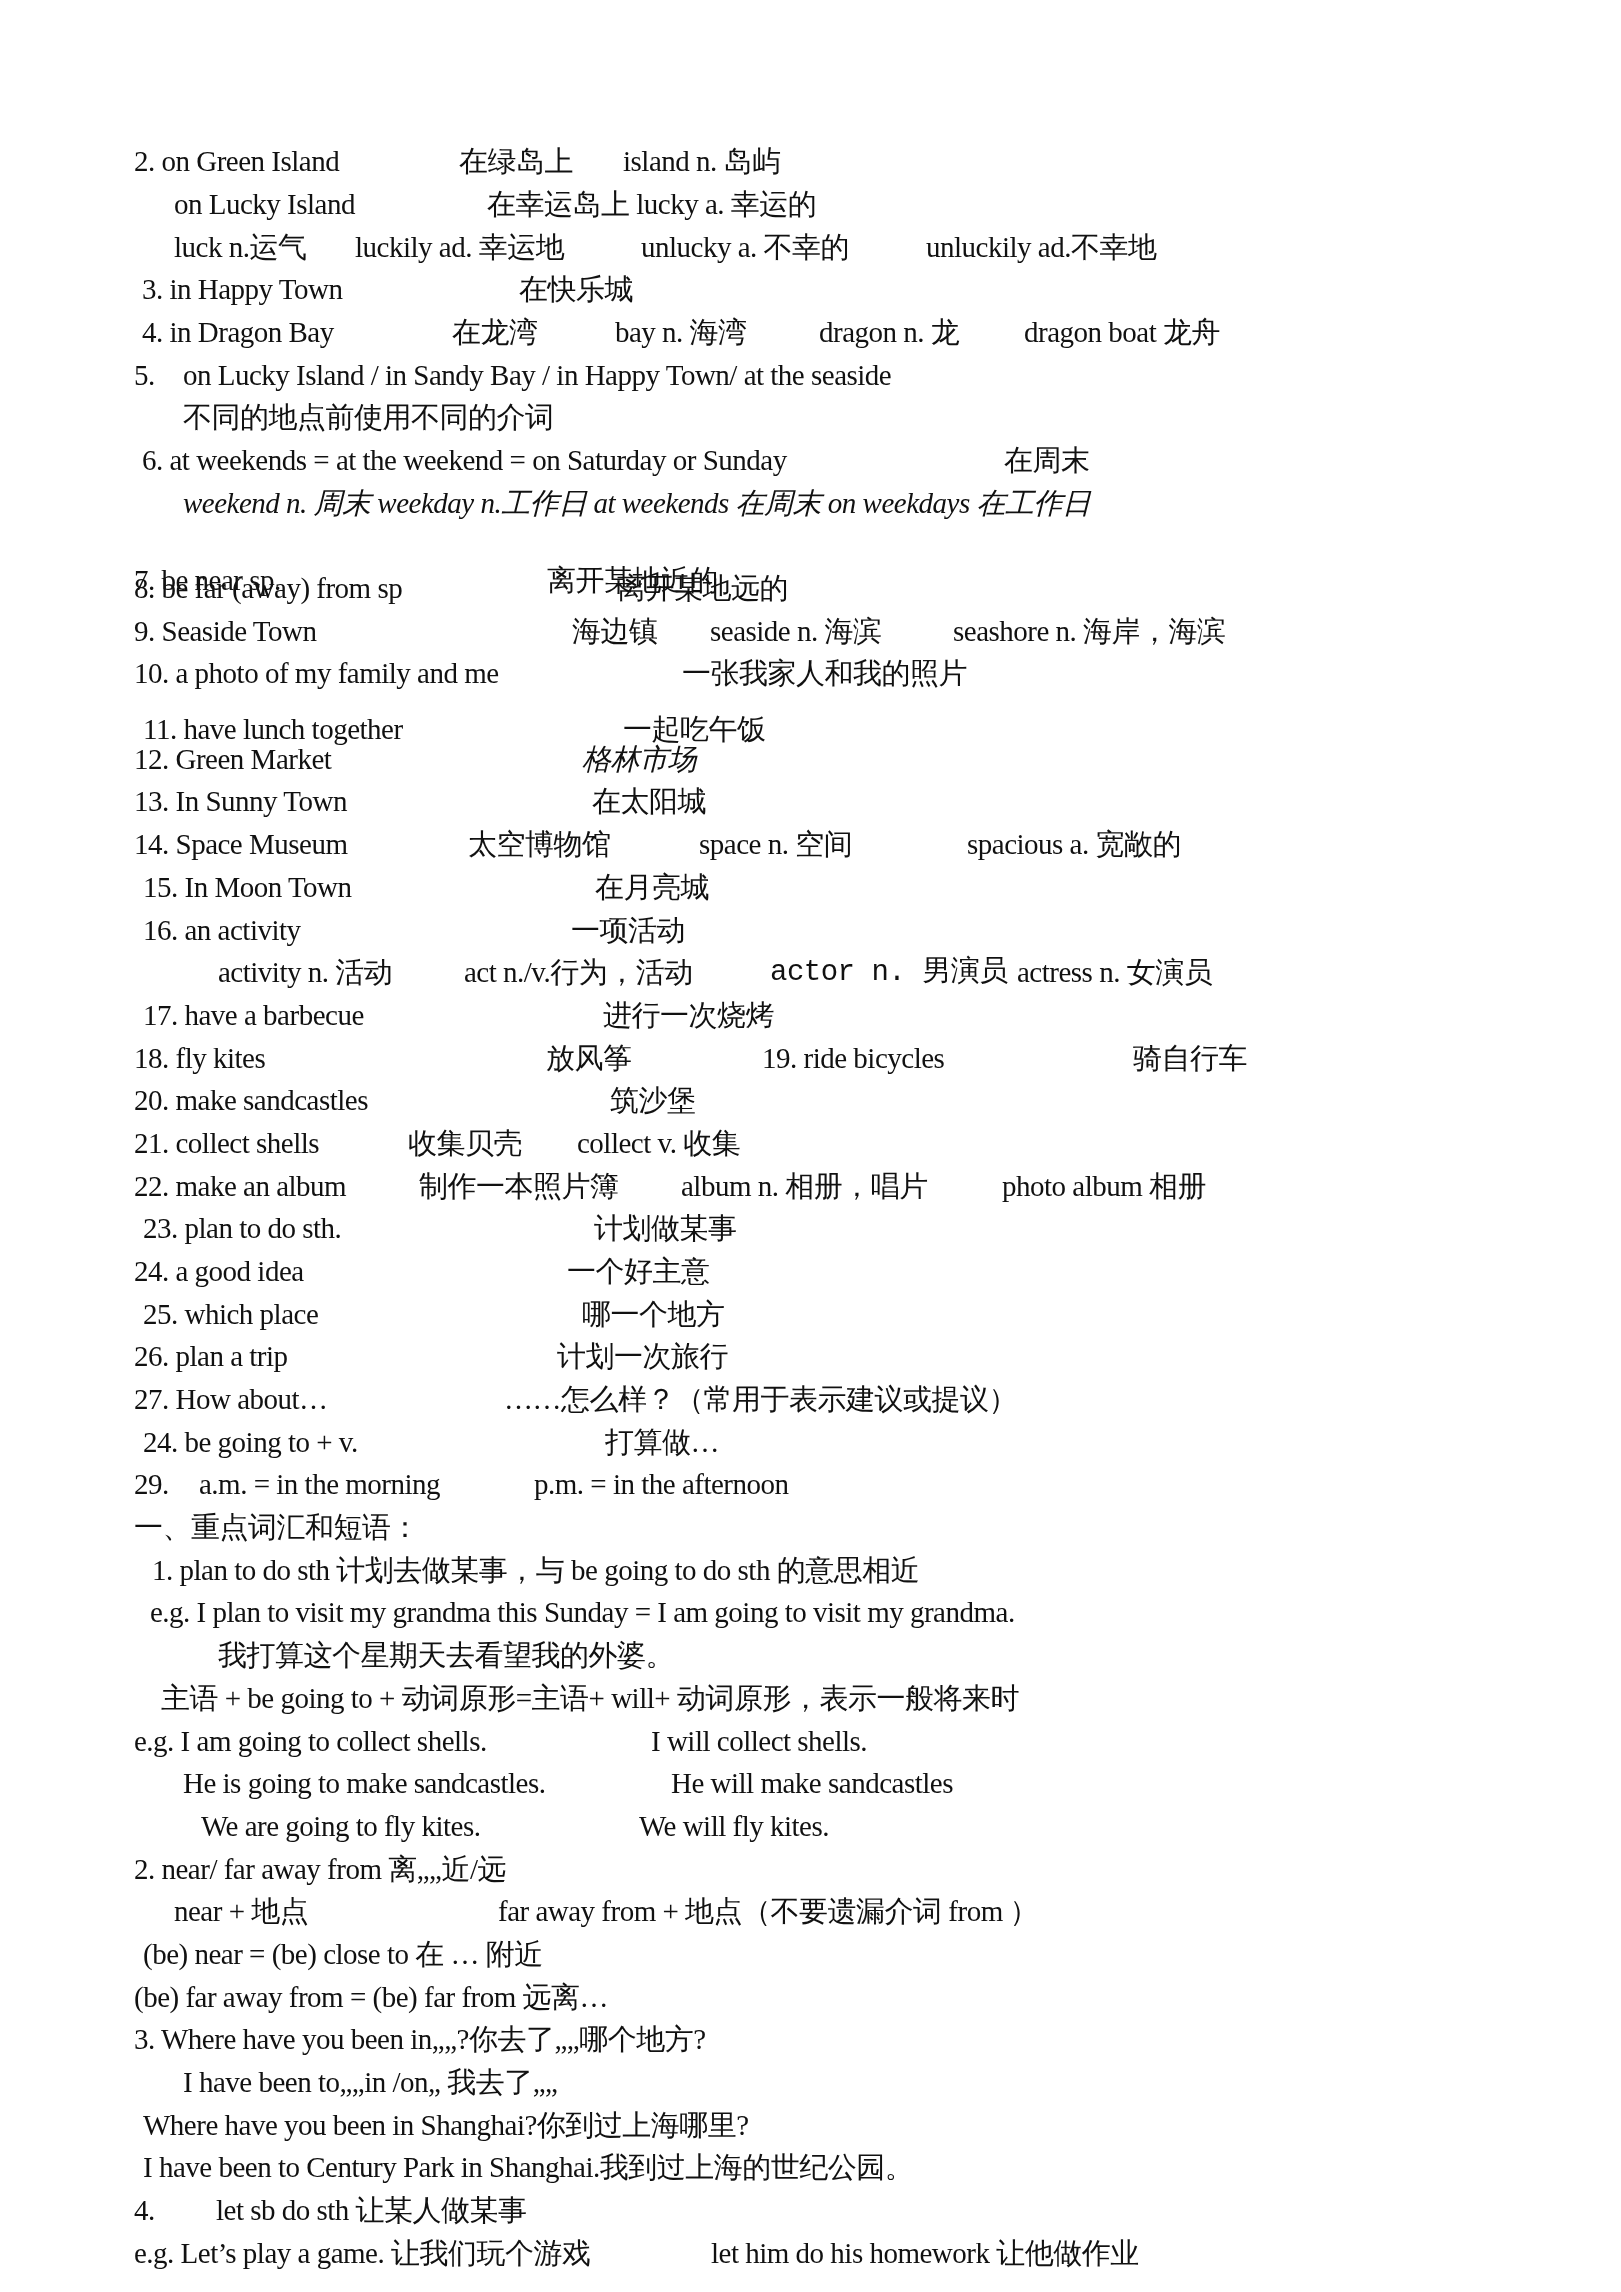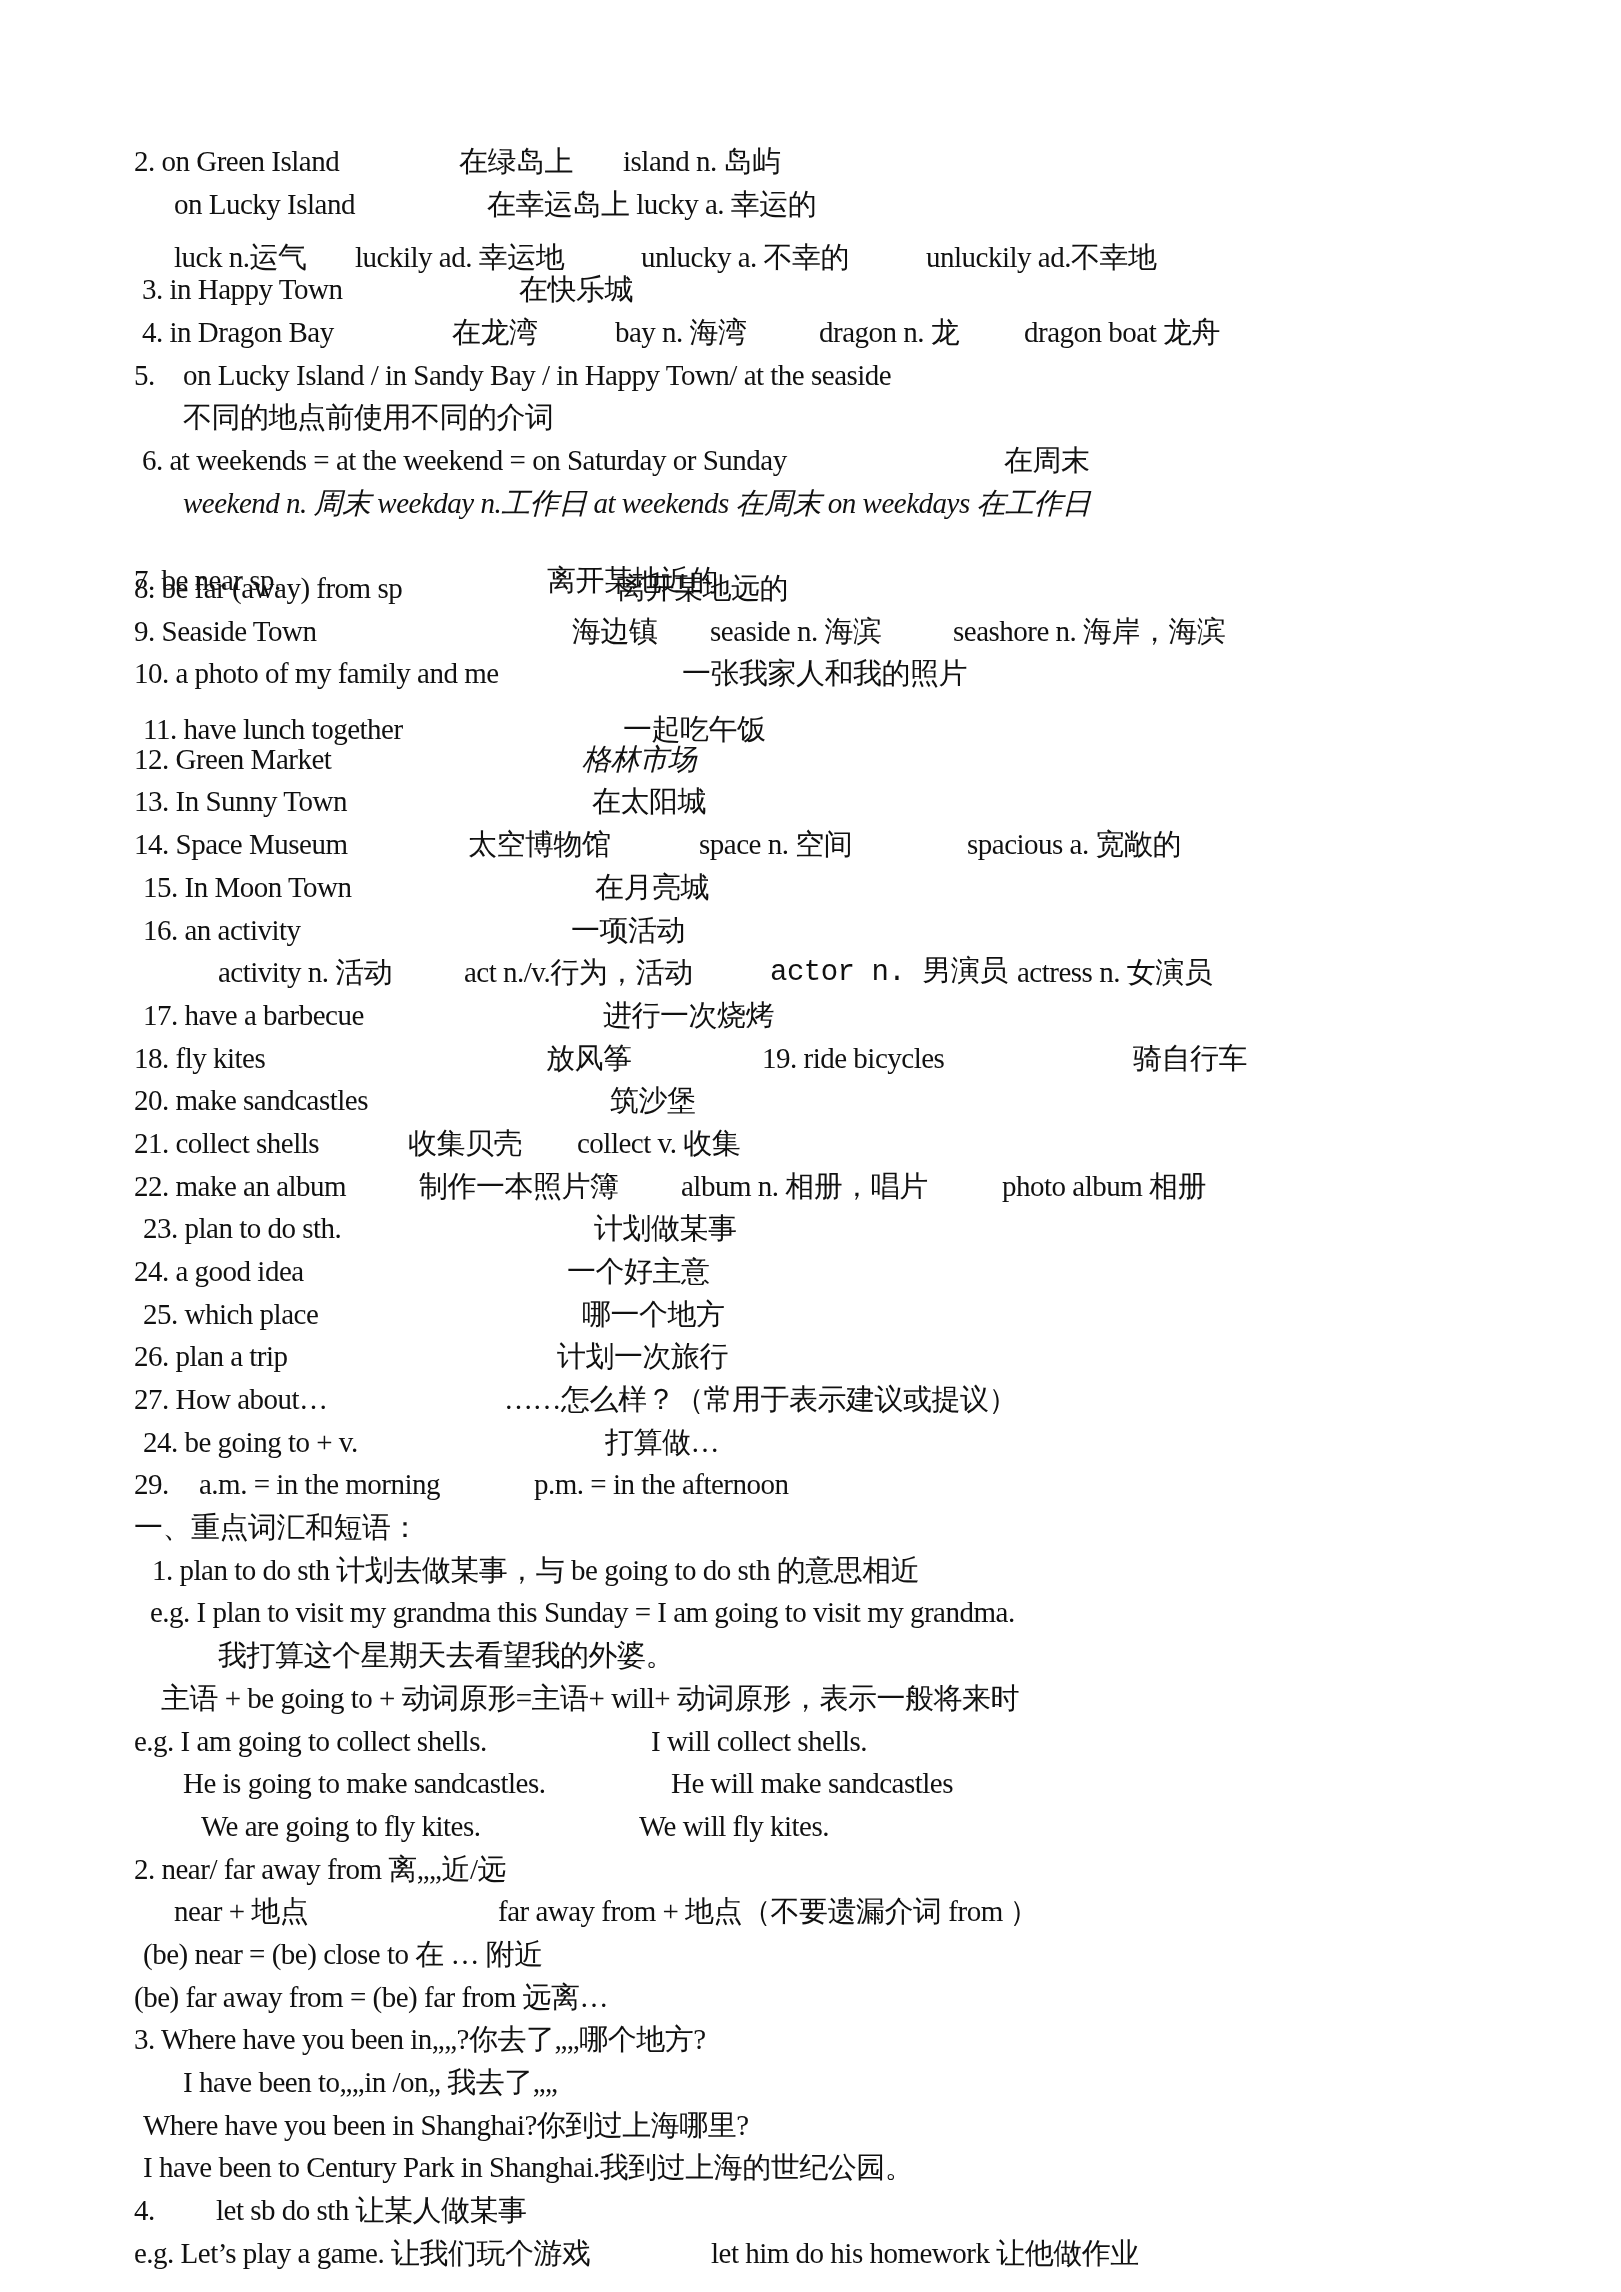--- a/index.html
+++ b/index.html
@@ -14,21 +14,21 @@
 <div id="doc">
     <div class="line" style="top: 140px;">
       <span class="seg" style="left: 134px;">2. on Green Island</span>
       <span class="seg" style="left: 459px;">在绿岛上</span>
       <span class="seg" style="left: 623px;">island n. 岛屿</span>
     </div>
     <div class="line" style="top: 183px;">
       <span class="seg" style="left: 174px;">on Lucky Island</span>
       <span class="seg" style="left: 487px;">在幸运岛上 lucky a. 幸运的</span>
     </div>
-    <div class="line" style="top: 236px; padding-left: 25px;">
+    <div class="line" style="top: 226px; padding-left: 25px;">
       <span class="seg" style="left: 174px;">luck n.运气</span>
       <span class="seg" style="left: 355px;">luckily ad. 幸运地</span>
       <span class="seg" style="left: 641px;">unlucky a. 不幸的</span>
       <span class="seg" style="left: 926px;">unluckily ad.不幸地</span>
     </div>
     <div class="line" style="top: 268px;">
       <span class="seg" style="left: 142px;">3. in Happy Town</span>
       <span class="seg" style="left: 519px;">在快乐城</span>
     </div>
     <div class="line" style="top: 311px;">

